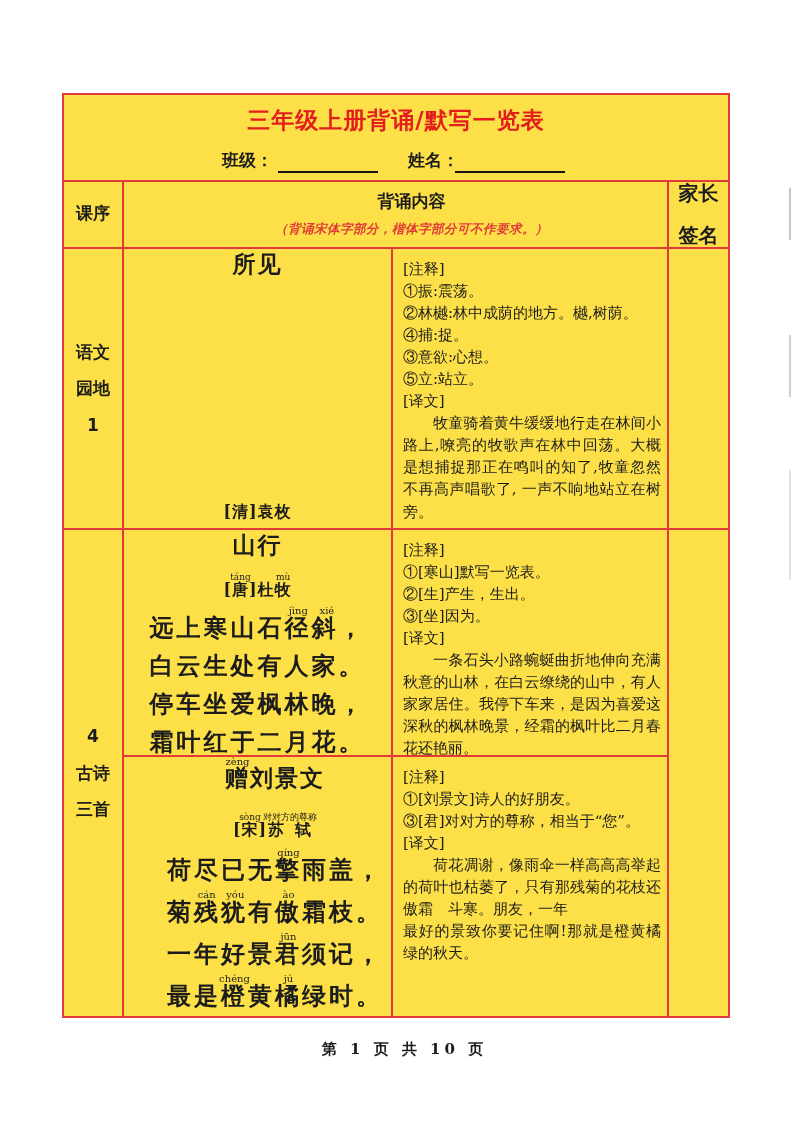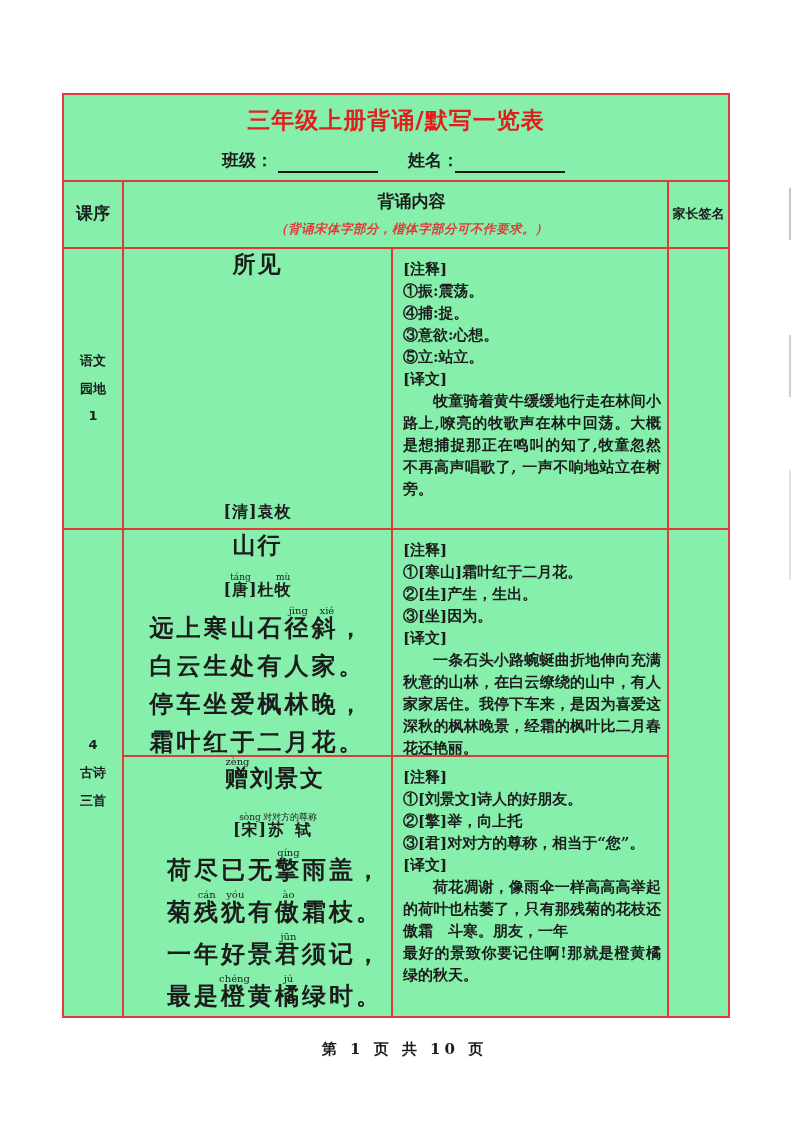--- a/index.html
+++ b/index.html
@@ -8,21 +8,21 @@
     --ink:#1c1c1c;
   }
   html,body{margin:0;padding:0;}
   body{
     width:793px;height:1121px;position:relative;background:#ffffff;
     font-family:"DejaVu Sans","Liberation Sans",sans-serif;color:var(--ink);
     overflow:hidden;
   }
   .sheet{
     position:absolute;left:62px;top:93px;width:664px;height:921px;
-    border:2px solid var(--red);background:#86efac;
+    border:2px solid var(--red);background:#fde047;
   }
   
   .hline,.vline{position:absolute;background:var(--red);}
   .hline{height:2px;}
   .vline{width:2px;}
 
   .page-title{
     position:absolute;left:0;top:10px;width:100%;text-align:center;
     font-size:23px;font-weight:bold;color:var(--title-red);
     letter-spacing:1px;
@@ -33,50 +33,49 @@
     font-weight:bold;font-size:17px;
   }
   .id-line .lbl{position:absolute;top:0;}
   .id-line .blank{position:absolute;top:2px;height:20px;border-bottom:2px solid #151515;}
   #class-label{left:158px;} #class-blank{left:214px;width:100px;}
   #name-label{left:344px;} #name-blank{left:391px;width:110px;}
 
   .cell{position:absolute;box-sizing:border-box;}
   .lesson-cell{
     display:flex;flex-direction:column;align-items:center;justify-content:center;
-    font-weight:bold;font-size:13px;line-height:2.15;text-align:center;
+    font-weight:bold;font-size:17px;line-height:2.15;text-align:center;
   }
   .hdr{font-weight:bold;}
   #hdr-lesson{display:flex;align-items:center;justify-content:center;font-size:17px;}
   #hdr-content{display:flex;flex-direction:column;align-items:center;justify-content:center;row-gap:8px;}
   #hdr-content .big{font-size:17px;font-weight:bold;}
   #hdr-content .note{
     font-size:12.5px;color:var(--red);font-weight:bold;font-style:italic;
     font-family:"DejaVu Serif","Liberation Serif",serif;letter-spacing:0.5px;
   }
-  #hdr-sign{display:flex;align-items:center;justify-content:center;
-    font-size:13px;font-weight:bold;line-height:2.1;}
+  #hdr-sign{display:flex;flex-direction:column;align-items:center;justify-content:center;
+    font-size:20px;font-weight:bold;line-height:2.1;}
 
   .poem-cell{
     display:flex;flex-direction:column;align-items:center;justify-content:space-between;
     font-family:"DejaVu Serif","Liberation Serif",serif;text-align:center;
   }
   .poem-title{font-size:23px;font-weight:bold;line-height:30px;margin-bottom:8px;letter-spacing:2px;}
   .poem-author{font-size:16px;font-weight:bold;line-height:24px;margin-bottom:4px;letter-spacing:1px;margin-top:9px;}
   .pline{font-size:24px;font-weight:bold;line-height:41px;letter-spacing:3px;white-space:nowrap;}
   .compact .pline{line-height:38px;}
   .compact .poem-title{margin-bottom:4px;}
   ruby rt{font-size:10px;font-weight:normal;letter-spacing:0;transform:translateY(2px);}
   .poem-author ruby rt{font-size:9px;}
 
   .notes-cell{
     font-family:"DejaVu Serif","Liberation Serif",serif;
     font-size:15px;line-height:1.47;padding:9px 6px 0 10px;box-sizing:border-box;
     text-align:left;
-    font-weight:bold;
   }
   .notes-cell .nline{white-space:nowrap;}
   .notes-cell .tlabel{margin-top:0px;}
   .trans-p{margin:0;text-align:justify;}
   .trans-p.indent{text-indent:2em;}
 
   .footer{
     position:absolute;left:0;top:1040px;width:100%;text-align:center;
     font-family:"DejaVu Serif","Liberation Serif",serif;
     font-size:15px;font-weight:bold;letter-spacing:4px;padding-left:8px;
@@ -120,20 +119,21 @@
       <div>园地</div>
       <div>1</div>
     </div>
   <div class="cell poem-cell" style="left:60px;top:154px;width:267px;height:279px;">
       <div class="poem-title">所见</div>
       <div class="poem-author">[清]袁枚</div>
     </div>
   <div class="cell notes-cell" style="left:329px;top:154px;width:274px;height:279px;">
       <div class="nline">[注释]</div>
       <div class="nline">①振:震荡。</div>
+      <div class="nline">②林樾:林中成荫的地方。樾,树荫。</div>
       <div class="nline">④捕:捉。</div>
       <div class="nline">③意欲:心想。</div>
       <div class="nline">⑤立:站立。</div>
       <div class="nline tlabel">[译文]</div>
       <p class="trans-p indent">牧童骑着黄牛缓缓地行走在林间小路上,嘹亮的牧歌声在林中回荡。大概是想捕捉那正在鸣叫的知了,牧童忽然不再高声唱歌了, 一声不响地站立在树旁。</p>
     </div>
   <div class="cell" style="left:605px;top:154px;width:59px;height:279px;"></div>
 
   <div class="cell lesson-cell" style="left:0;top:435px;width:58px;height:486px;">
       <div>4</div>
@@ -145,40 +145,39 @@
       <div class="poem-author">[<ruby>唐<rt>táng</rt></ruby>]杜<ruby>牧<rt>mù</rt></ruby></div>
       <div>
         <div class="pline">远上寒山石<ruby>径斜<rt>jìng xié</rt></ruby>，</div>
         <div class="pline">白云生处有人家。</div>
         <div class="pline">停车坐爱枫林晚，</div>
         <div class="pline">霜叶红于二月花。</div>
       </div>
     </div>
   <div class="cell notes-cell" style="left:329px;top:435px;width:274px;height:225px;">
       <div class="nline">[注释]</div>
-      <div class="nline">①[寒山]霜叶红于二月花。</div>
+      <div class="nline">①[寒山]默写一览表。</div>
       <div class="nline">②[生]产生，生出。</div>
       <div class="nline">③[坐]因为。</div>
       <div class="nline tlabel">[译文]</div>
       <p class="trans-p indent">一条石头小路蜿蜒曲折地伸向充满秋意的山林，在白云缭绕的山中，有人家家居住。我停下车来，是因为喜爱这深秋的枫林晚景，经霜的枫叶比二月春花还艳丽。</p>
     </div>
   <div class="cell poem-cell" style="left:60px;top:662px;width:302px;height:259px;">
       <div class="poem-title"><ruby>赠<rt>zèng</rt></ruby>刘景文</div>
       <div class="poem-author">[<ruby>宋<rt>sòng</rt></ruby>]<ruby>苏轼<rt>对对方的尊称</rt></ruby></div>
       <div>
         <div class="pline">荷尽已无<ruby>擎<rt>qíng</rt></ruby>雨盖，</div>
         <div class="pline">菊<ruby>残犹<rt>cán yóu</rt></ruby>有<ruby>傲<rt>ào</rt></ruby>霜枝。</div>
         <div class="pline">一年好景<ruby>君<rt>jūn</rt></ruby>须记，</div>
         <div class="pline">最是<ruby>橙<rt>chéng</rt></ruby>黄<ruby>橘<rt>jú</rt></ruby>绿时。</div>
       </div>
     </div>
   <div class="cell notes-cell" style="left:329px;top:662px;width:274px;height:259px;">
       <div class="nline">[注释]</div>
       <div class="nline">①[刘景文]诗人的好朋友。</div>
-      <div class="nline">②[擎]举，向上托</div>
       <div class="nline">③[君]对对方的尊称，相当于“您”。</div>
       <div class="nline tlabel">[译文]</div>
       <p class="trans-p indent">荷花凋谢，像雨伞一样高高高举起的荷叶也枯萎了，只有那残菊的花枝还傲霜　斗寒。朋友，一年</p>
       <p class="trans-p">最好的景致你要记住啊!那就是橙黄橘绿的秋天。</p>
     </div>
   <div class="cell" style="left:605px;top:435px;width:59px;height:486px;"></div>
 </div>
 
 <div class="footer">第 1 页 共 10 页</div>
 

